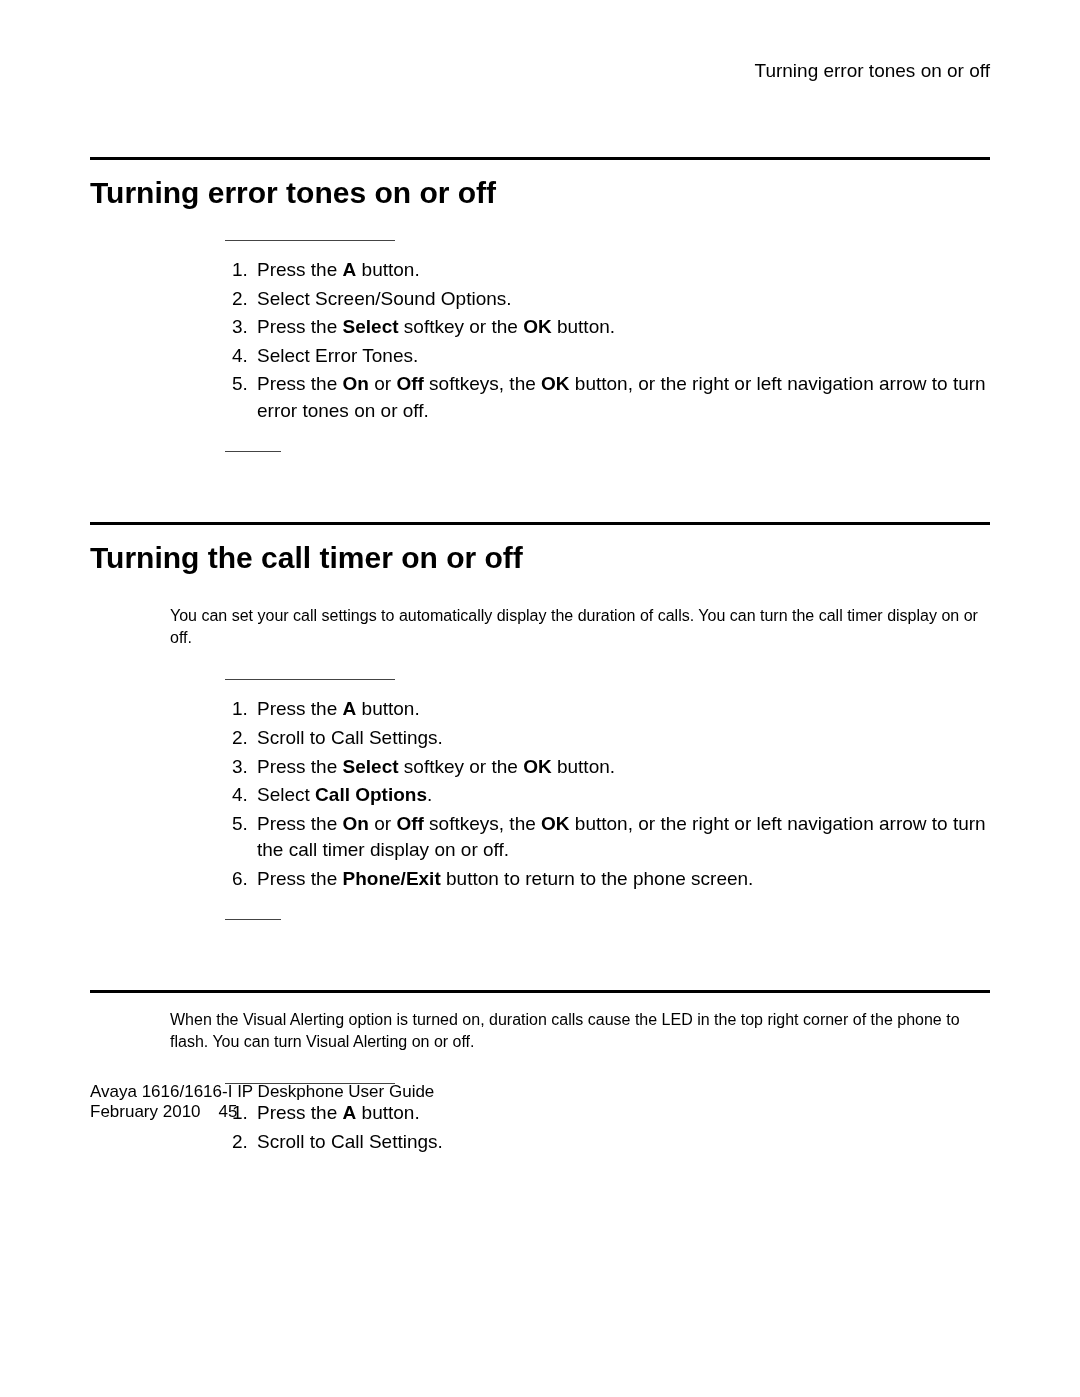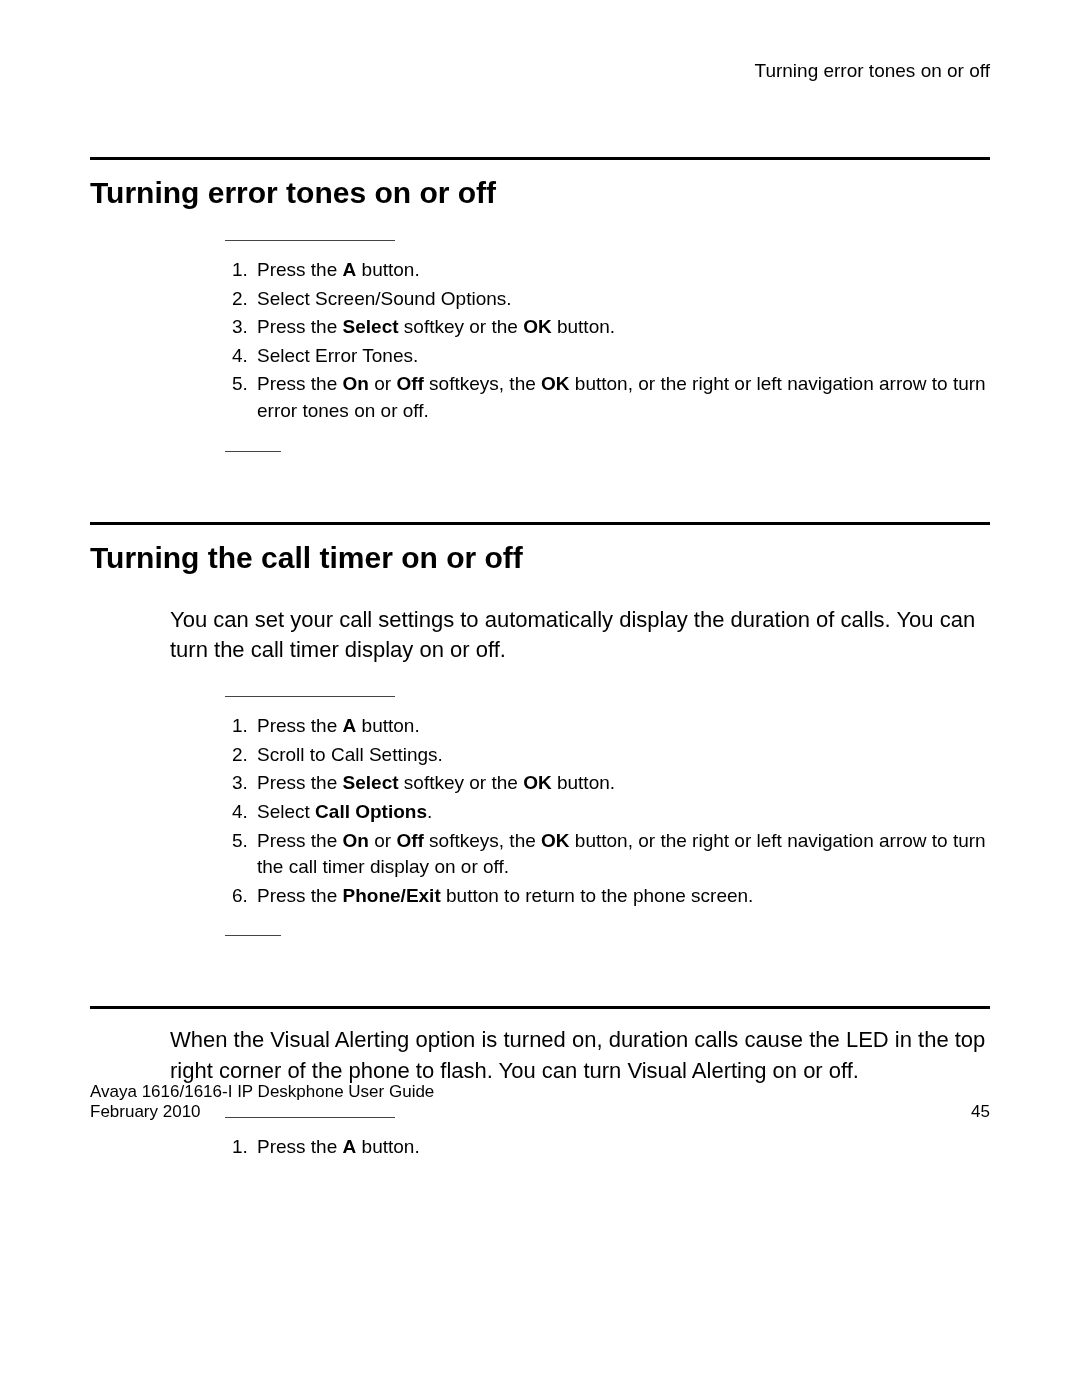--- a/index.html
+++ b/index.html
@@ -31,21 +31,21 @@
   }
   .section-title {
     font-size: 30px;
     font-weight: bold;
     margin: 0 0 30px 0;
   }
   .body-indent {
     margin-left: 80px;
   }
   .body-text {
-    font-size: 22px;
+    font-size: 16px;
     line-height: 1.4;
     margin: 14px 0 10px 0;
   }
   .sub-divider-long {
     border: none;
     border-top: 1.5px solid #444;
     width: 170px;
     margin: 30px 0 16px 135px;
   }
   .sub-divider-short {
@@ -70,21 +70,20 @@
     left: 90px;
     right: 90px;
     display: flex;
     justify-content: space-between;
     font-size: 17px;
     flex-direction: column;
   }
   .footer-right {
     display: flex;
     gap: 18px;
-    justify-content: space-between;
   }
   .b { font-weight: bold; }
 </style>
 </head>
 <body>
 
 <div class="page">
 
   <div class="running-header">Turning error tones on or off</div>
 

